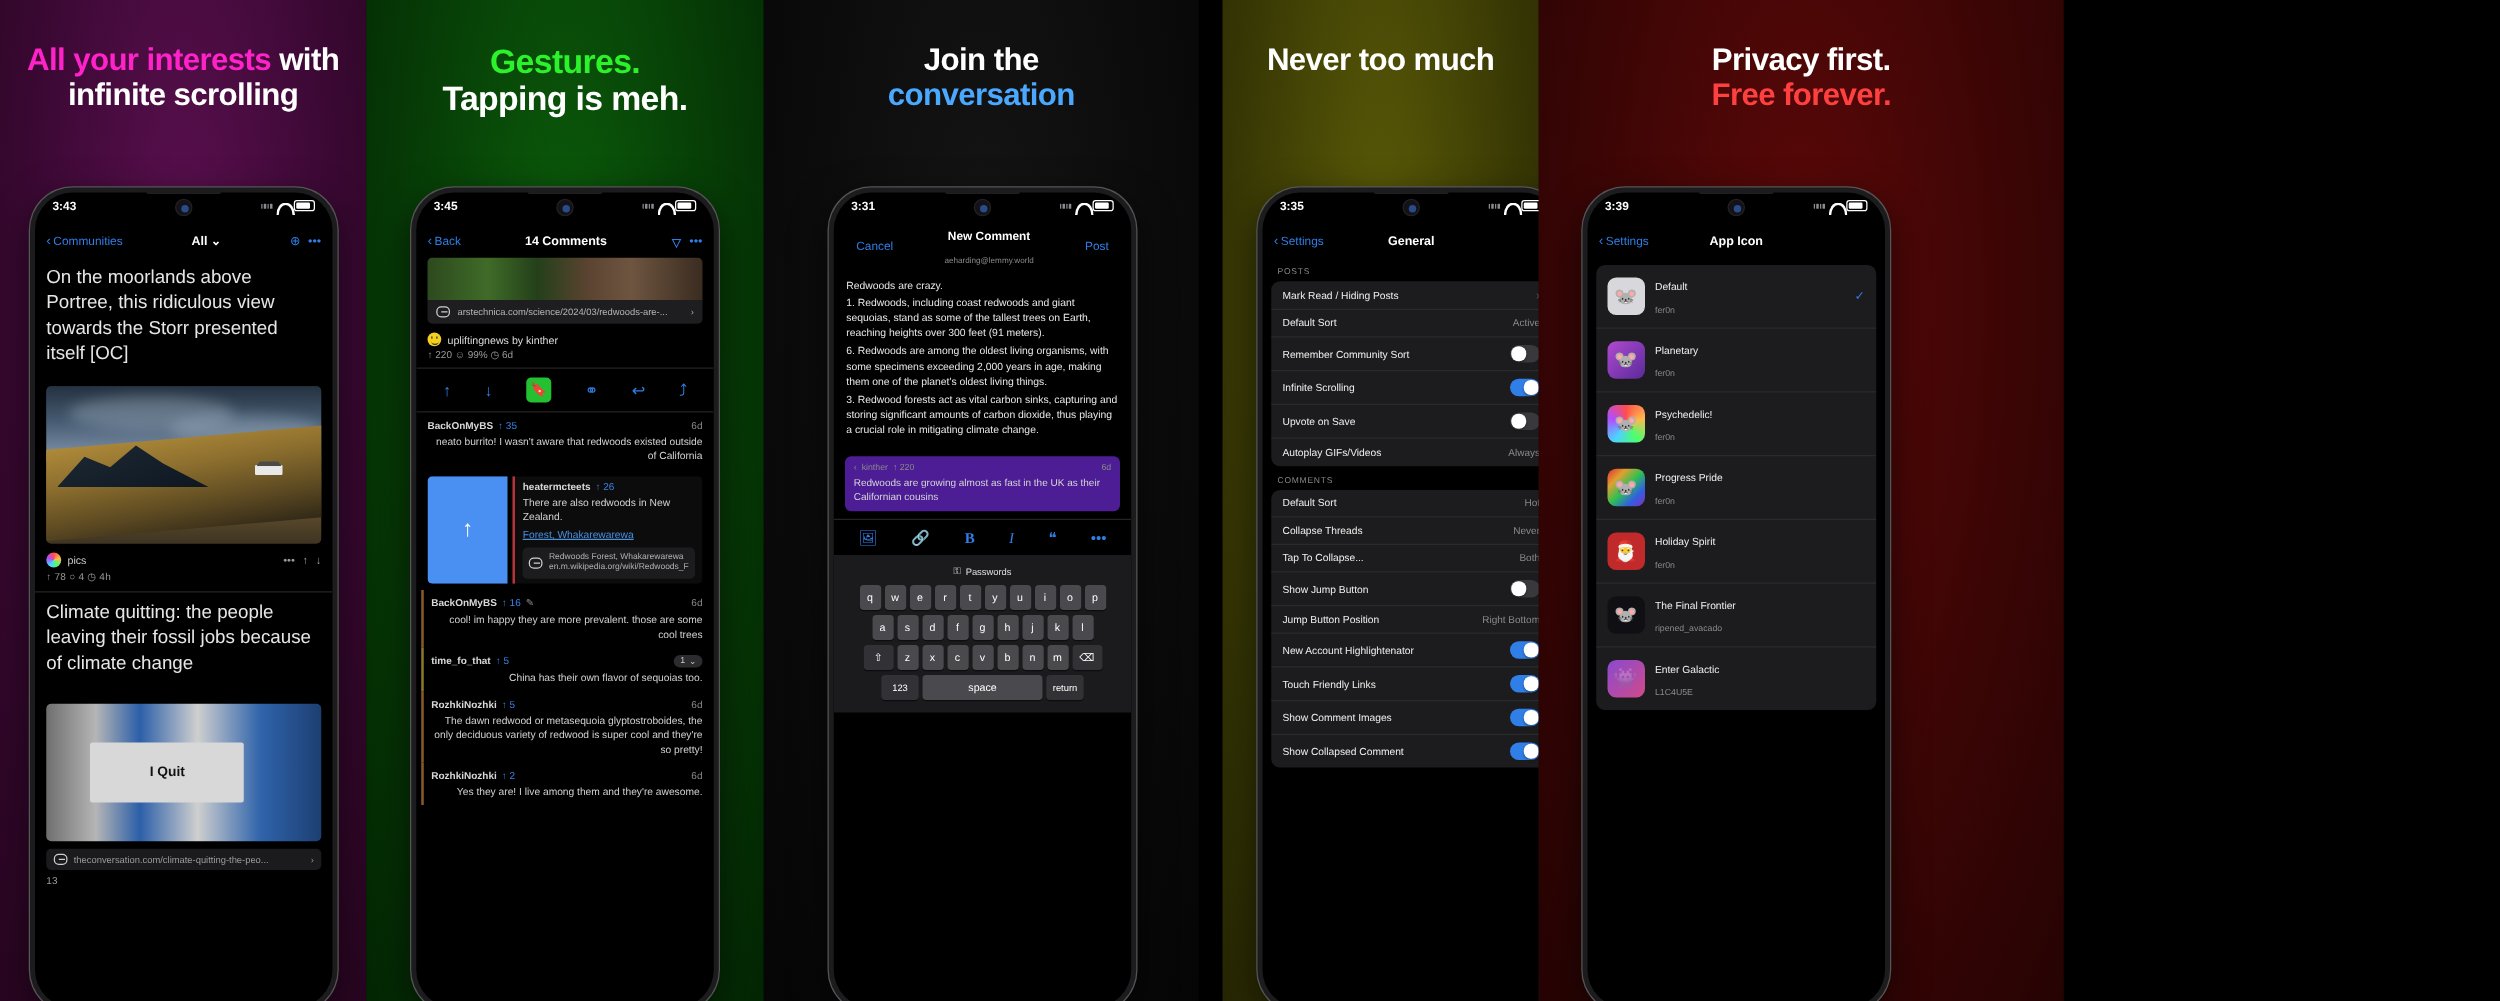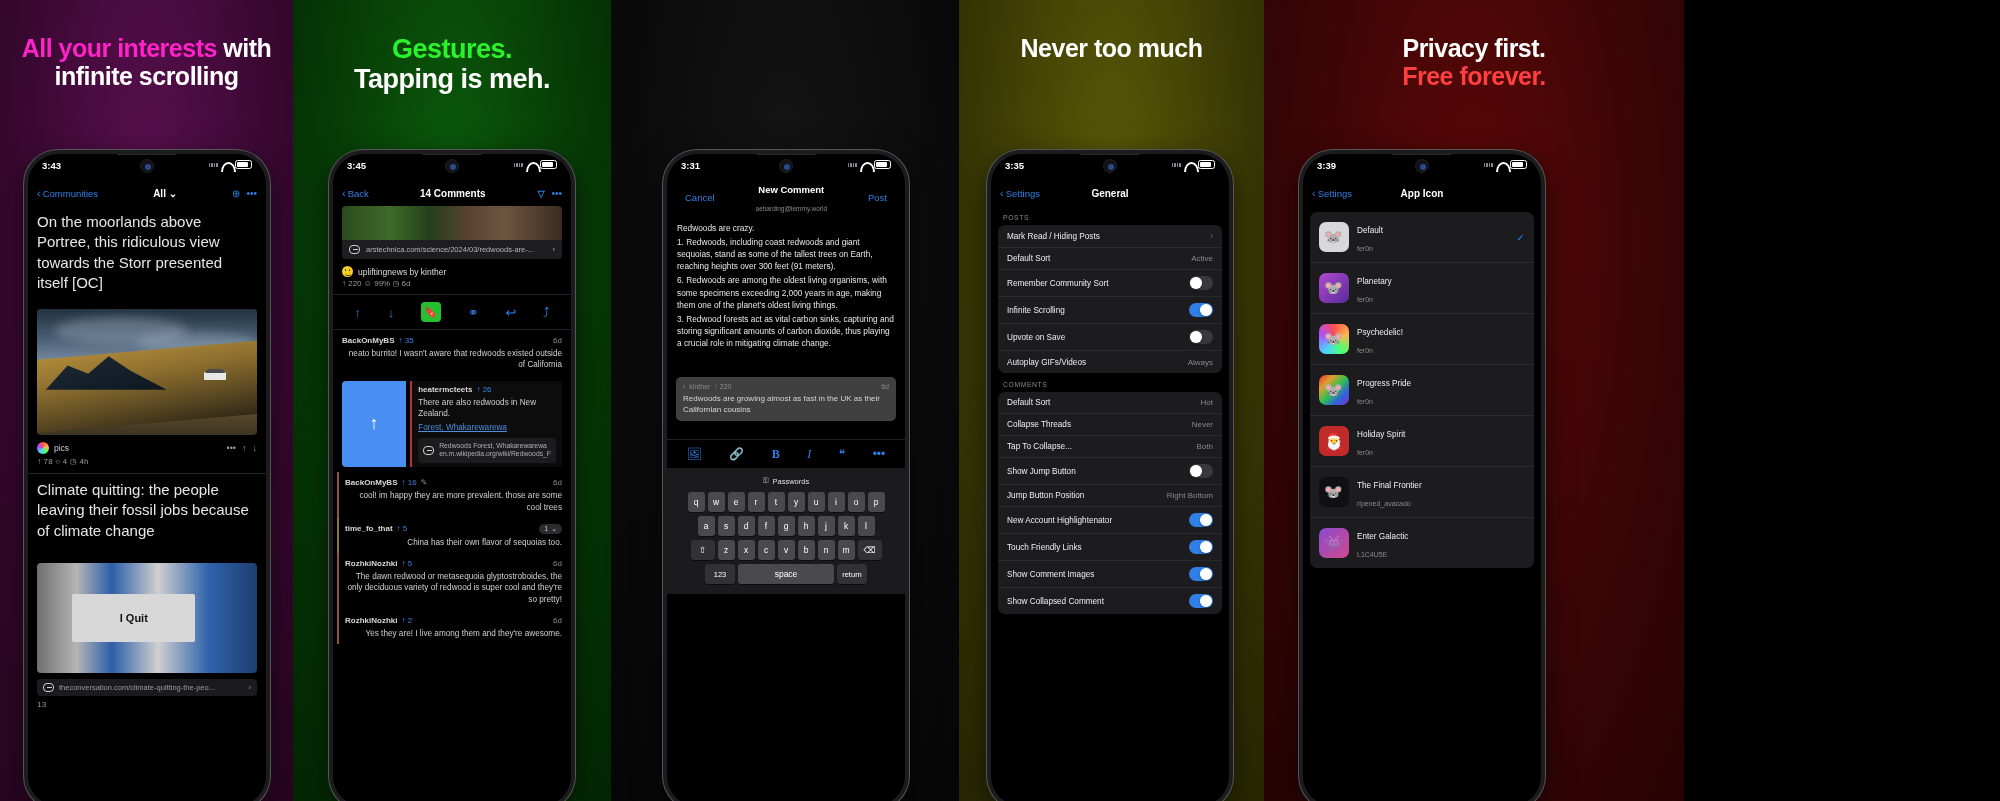--- a/index.html
+++ b/index.html
@@ -7,21 +7,21 @@
     width: 2000px; height: 801px;
     background: #000;
     font-family: "Liberation Sans", sans-serif;
     overflow: hidden;
   }
   .gallery { display: flex; width: 2000px; height: 801px; }
   .panel { position: relative; height: 801px; overflow: hidden; flex: 0 0 auto; }
   .p1 { width: 293px; background: #4a0a3f; }
   .p2 { width: 318px; background: #0a4a0a; }
   .p3 { width: 348px; background: #0b0b0b; }
-  .p4 { width: 305px; background: #4a4a05; }
+  .p4 { width: 253px; background: #4a4a05; margin-left: 19px; }
   .p5 { width: 420px; background: #4a0505; }
   .p1 { background: radial-gradient(ellipse at 50% 30%, #5c1050 0%, #3a0833 60%, #280520 100%); }
   .p2 { background: radial-gradient(ellipse at 50% 30%, #0b5c0b 0%, #063906 60%, #032603 100%); }
   .p3 { background: radial-gradient(ellipse at 50% 30%, #151515 0%, #0b0b0b 60%, #050505 100%); }
   .p4 { background: radial-gradient(ellipse at 50% 30%, #5c5c08 0%, #3a3a05 60%, #262603 100%); }
   .p5 { background: radial-gradient(ellipse at 50% 30%, #5c0808 0%, #3a0505 60%, #260303 100%); }
 
   .headline {
     position: absolute; left: 0; right: 0; top: 34px;
     text-align: center;
@@ -181,21 +181,21 @@
 
   
   .comp-nav { display:flex; align-items:center; justify-content:space-between; padding:0 18px; height:34px;}
   .comp-c { color:#2f7fe6; font-size:9.5px; }
   .comp-mid { text-align:center; }
   .comp-title { color:#fff; font-weight:700; font-size:9.5px; }
   .comp-sub { color:#8a8a8a; font-size:6.5px; }
   .comp-post { color:#2f7fe6; font-size:9.5px; font-weight:500; }
   .comp-text { padding: 8px 10px; color:#e8e8e8; font-size:8.3px; line-height:1.46; }
   .comp-text p { margin-bottom: 2px; }
-  .quote-box { margin: 18px 9px; padding: 6px 7px; background:#404040; border-radius:5px; }
+  .quote-box { margin: 6px 9px; padding: 6px 7px; background:#4c1d95; border-radius:5px; }
   .quote-head { display:flex; align-items:center; gap:4px; font-size:7px; color:#8a8a8a; }
   .quote-body { color:#d5d5d5; font-size:8px; line-height:1.4; padding-top:3px; }
   .fmt-bar { display:flex; align-items:center; justify-content:space-around;
     padding: 8px 6px; border-top:1px solid #242426; }
   .fmt { color:#2f7fe6; font-size:12px; line-height:1; }
   .kb { background:#1b1b1d; padding: 4px 3px 6px; }
   .kb-top { display:flex; align-items:center; justify-content:center; gap:4px;
     color:#e0e0e0; font-size:7.5px; padding: 4px 0 6px; }
   .kb-row { display:flex; justify-content:center; gap:3px; margin-bottom:4px; }
   .key { background:#4a4a4e; border-radius:3px; color:#fff; font-size:8.5px;
@@ -442,20 +442,24 @@
               <span class="cmt-time">6d</span>
             </div>
             <div class="cmt-body">Yes they are! I live among them and they're awesome.</div>
           </div>
         </div>
       </div>
     </div>
   </div>
 
   <div class="panel p3">
+    <div class="headline h-3">
+      <span class="l">Join the</span>
+      <span class="l accent-blue">conversation</span>
+    </div>
     <div class="phone ph3">
       <div class="phone-screen">
         <div class="notch-bar"></div>
         <div class="island"></div>
         <div class="statusbar">
           <span>3:31</span>
           <span class="sb-right">
             <span class="sig">
                 <i></i>
                 <i></i>

